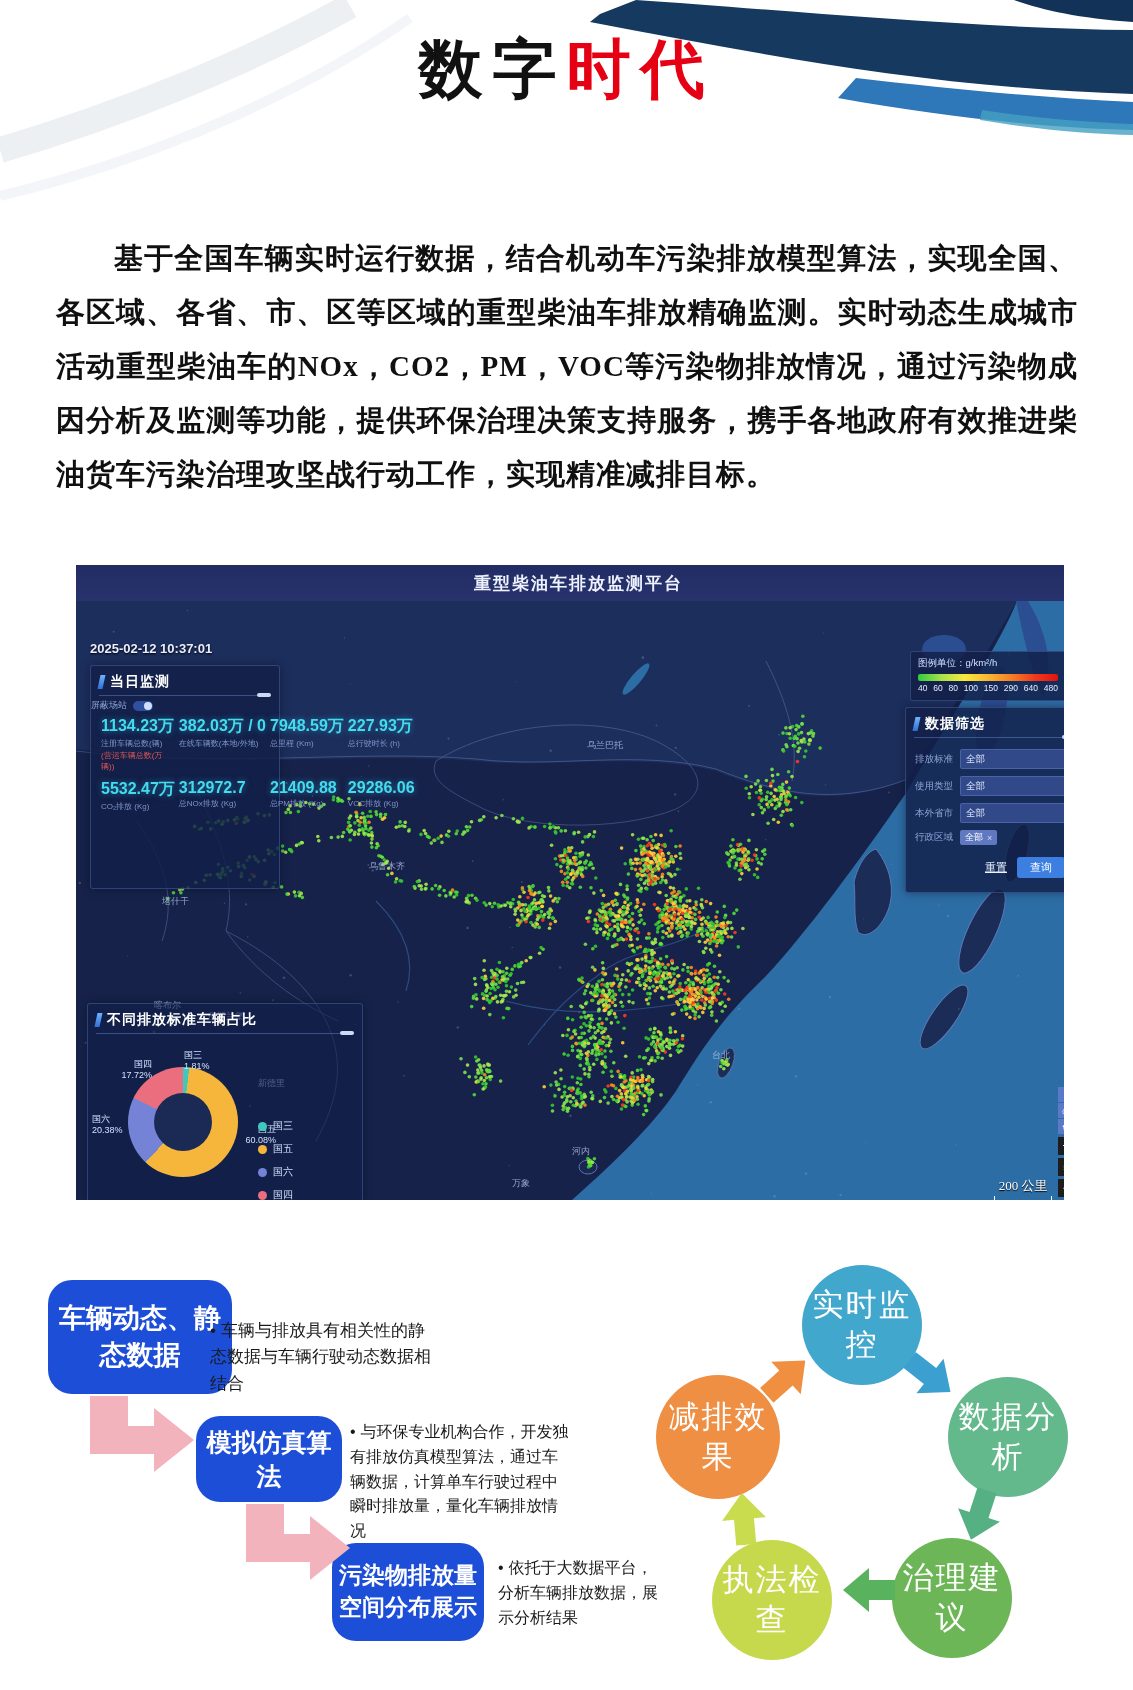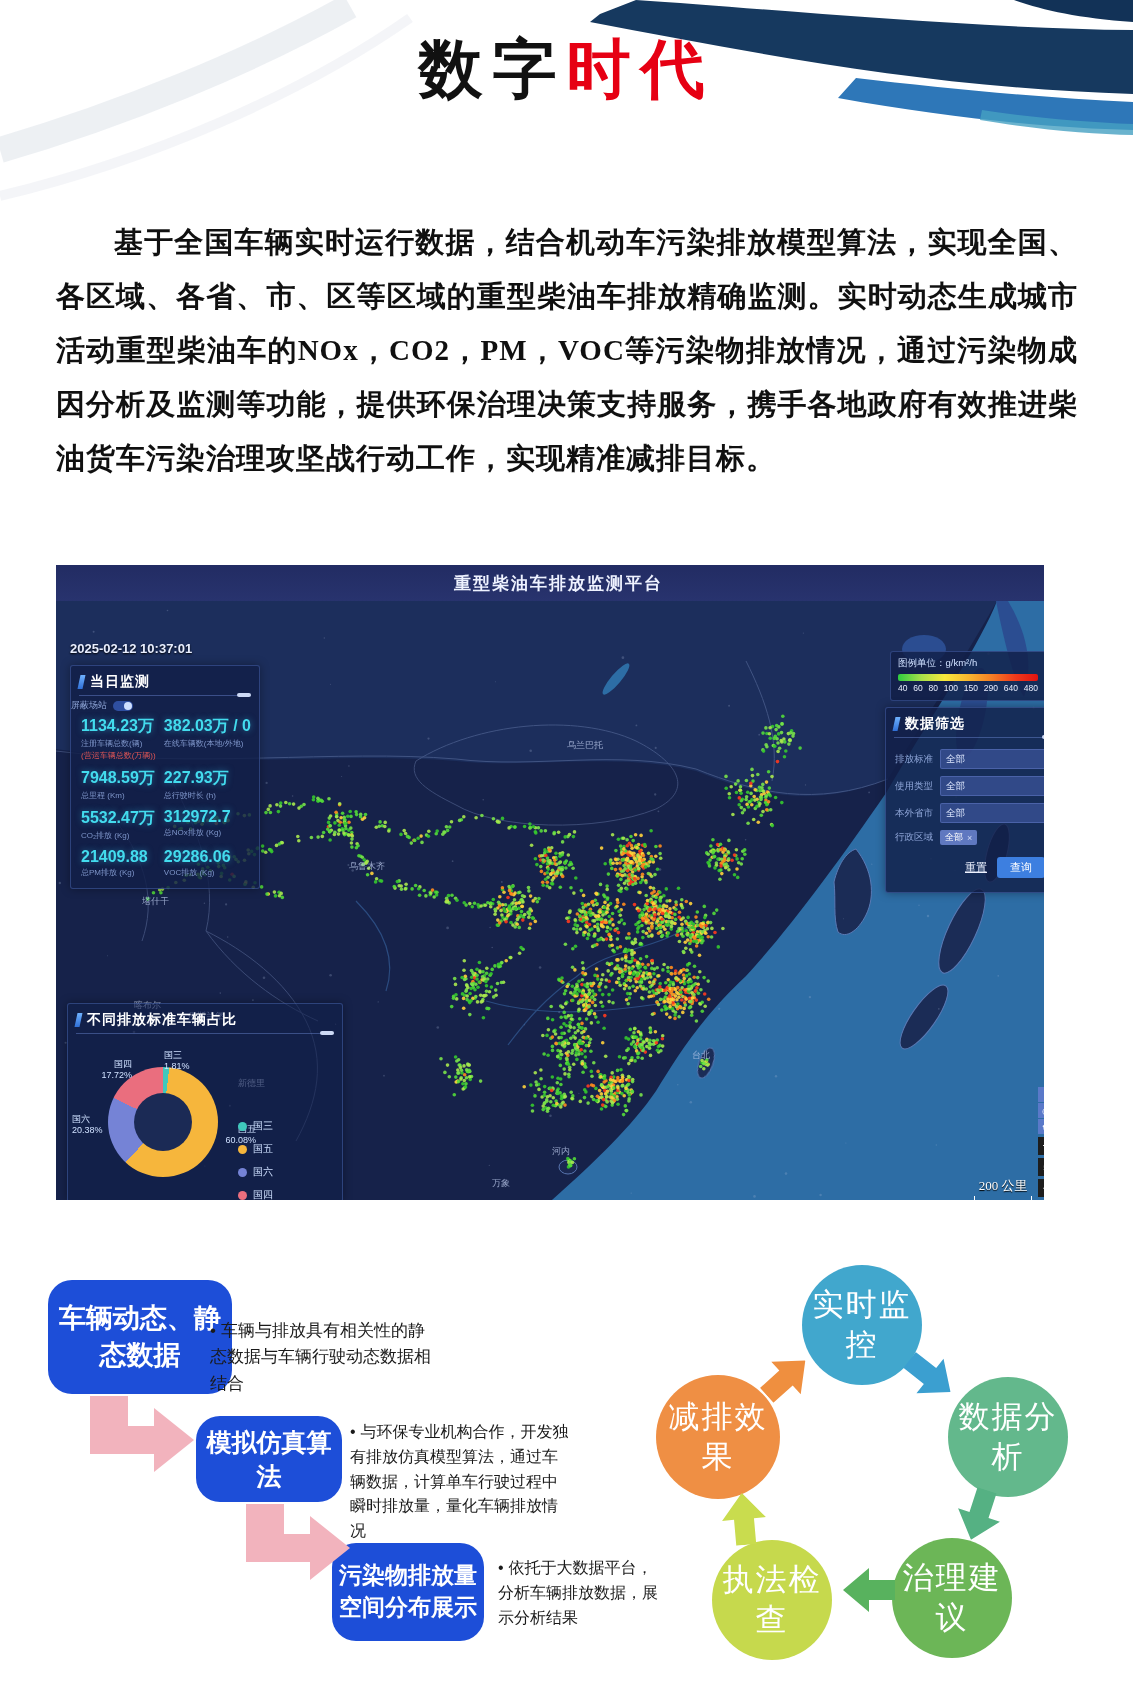--- a/index.html
+++ b/index.html
@@ -5,42 +5,42 @@
   html,body{margin:0;padding:0;background:#fff;}
   .page{position:relative;width:1133px;height:1690px;margin:0 auto;background:#fff;overflow:hidden;
         font-family:"Liberation Sans",sans-serif;}
   
   .hero-decor{position:absolute;left:0;top:0;width:1133px;height:240px;pointer-events:none;}
   .title1{position:absolute;left:0;top:26px;width:1133px;text-align:center;font-size:64px;font-weight:900;
           letter-spacing:10px;color:#111;}
   .title2{position:absolute;left:0;top:118px;width:1133px;text-align:center;font-size:60px;font-weight:900;
           letter-spacing:2px;color:#111;}
   .red{color:#e60013;}
-  .intro{position:absolute;left:56px;top:216px;width:1022px;margin:0;font-family:"Liberation Serif","DejaVu Serif",serif;
+  .intro{position:absolute;left:56px;top:232px;width:1022px;margin:0;font-family:"Liberation Serif","DejaVu Serif",serif;
          font-size:29px;line-height:1.86;font-weight:600;color:#101010;text-align:justify;text-indent:2em;letter-spacing:1px;}
   
-  .dash{position:absolute;left:56px;top:565px;width:988px;height:635px;background:#16224a;overflow:hidden;}
+  .dash{position:absolute;left:76px;top:565px;width:988px;height:635px;background:#16224a;overflow:hidden;}
   .dash-titlebar{position:absolute;left:0;top:0;width:1005px;height:36px;background:linear-gradient(#222c63,#28336e);
                  color:#eef2ff;font-size:17px;font-weight:700;letter-spacing:2px;display:flex;align-items:center;justify-content:center;z-index:3;}
   .map-svg{position:absolute;left:0;top:36px;width:1005px;height:599px;}
   .dash .overlay{position:absolute;z-index:4;}
   .timestamp{left:14px;top:76px;font-size:13px;font-weight:700;color:#e8eeff;text-shadow:0 1px 2px #000;}
   .panel{background:rgba(17,31,72,.82);border:1px solid rgba(96,132,220,.35);border-radius:3px;box-shadow:0 0 10px rgba(0,0,0,.35);}
   .panel-head{display:flex;align-items:center;gap:6px;padding:7px 8px 4px 8px;}
   .panel-accent{width:5px;height:14px;background:linear-gradient(#6fb2ff,#2f6fd6);transform:skewX(-12deg);}
   .panel-title{color:#fff;font-size:14px;font-weight:700;letter-spacing:1px;}
   .panel-divider{height:1px;background:rgba(120,150,230,.4);margin:0 8px;position:relative;}
   .panel-divider .nub{position:absolute;right:0;top:-2px;width:14px;height:4px;background:#cdd9f5;border-radius:2px;}
   
   .panel-today{left:14px;top:100px;width:188px;height:222px;}
   .toggle-row{display:flex;align-items:center;gap:6px;margin-top:3px;}
   .toggle-label{font-size:9px;color:#8fa6d8;}
   .toggle{width:20px;height:10px;border-radius:5px;background:#2f4fa0;position:relative;}
   .toggle::after{content:"";position:absolute;right:1px;top:1px;width:8px;height:8px;border-radius:50%;background:#cfe0ff;}
-  .stat-grid{display:grid;grid-template-columns:1fr 1fr;padding:4px 8px 0 10px;row-gap:7px;column-gap:4px;}
+  .stat-grid{display:grid;grid-template-columns:1fr 1fr 1fr 1fr;padding:4px 8px 0 10px;row-gap:7px;column-gap:4px;}
   .stat-val{font-size:16px;font-weight:700;color:#43dcee;text-shadow:0 0 6px rgba(60,200,240,.5);white-space:nowrap;}
   .stat-lbl{font-size:8px;color:#7e95c9;margin-top:1px;}
   .stat-note{font-size:8px;color:#e05555;margin-top:1px;}
   
   .legend-box{left:834px;top:86px;width:156px;height:50px;background:rgba(17,31,72,.82);border:1px solid rgba(96,132,220,.35);
               border-radius:3px;padding:5px 7px;box-sizing:border-box;}
   .legend-label{font-size:9.5px;color:#cfe0ff;}
   .legend-bar{height:7px;margin-top:4px;border-radius:2px;
       background:linear-gradient(to right,#2ecc40,#a8e04a,#f7e83c,#f8b830,#f57f25,#ef3b1c,#e01310);}
   .legend-ticks{display:flex;justify-content:space-between;margin-top:2px;}

